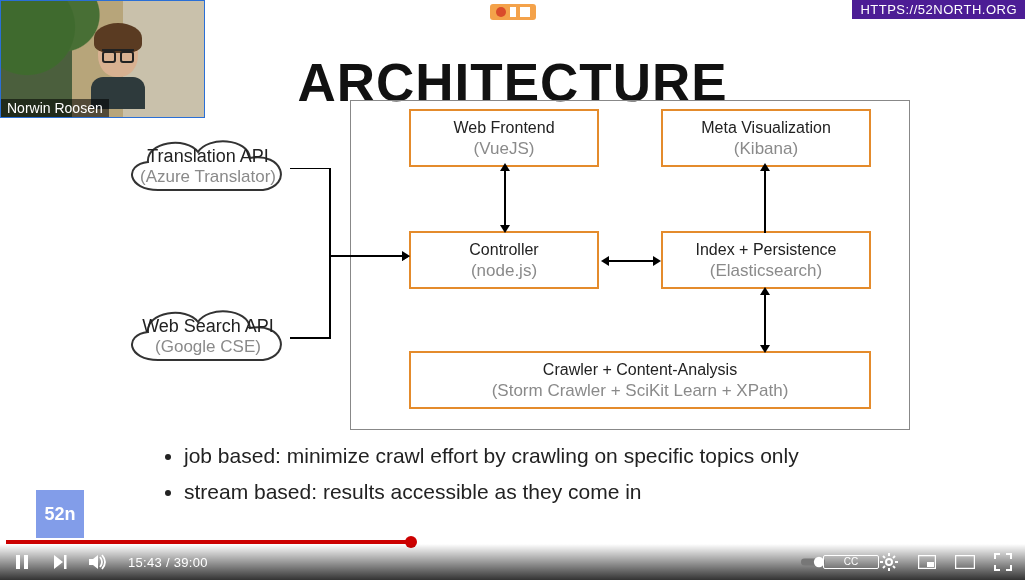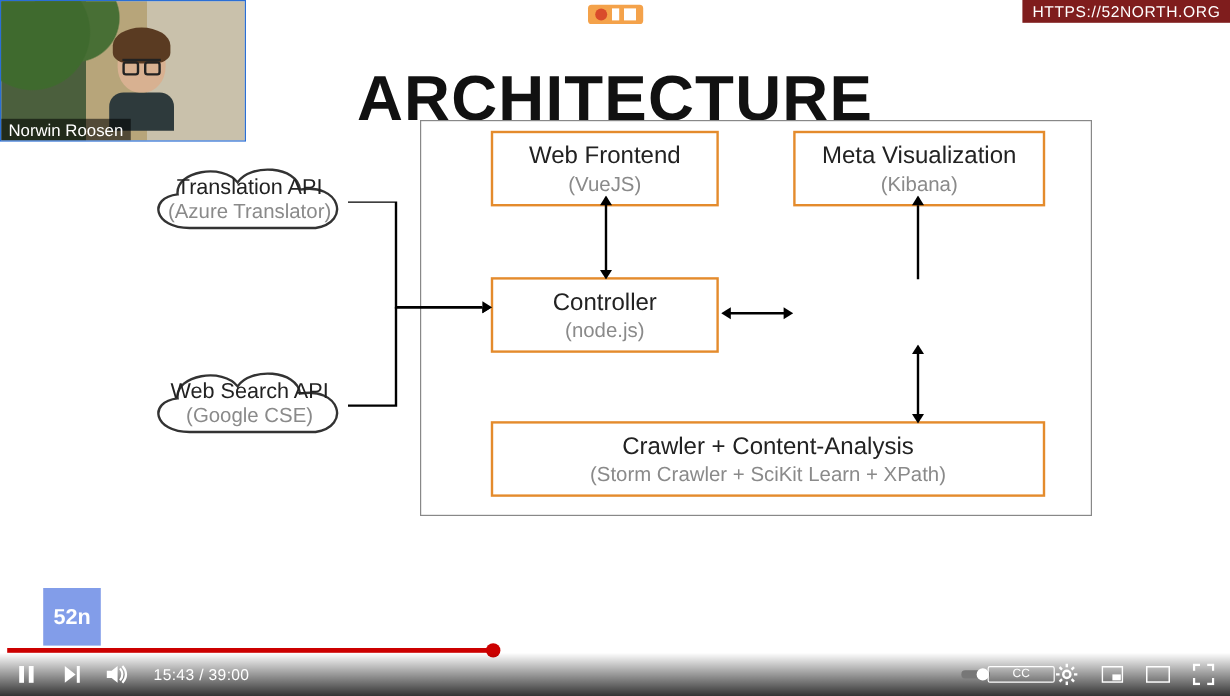--- a/index.html
+++ b/index.html
@@ -1,39 +1,39 @@
 <!DOCTYPE html>
 <html><head>
 <meta charset="utf-8">
 <style>
   * { box-sizing: border-box; margin: 0; padding: 0; }
   html, body { width: 1025px; height: 580px; font-family: Arial, Helvetica, sans-serif; overflow: hidden; background: #000; }
   .stage { position: relative; width: 1025px; height: 580px; background: #fff; }
   .slide { position: absolute; inset: 0; background: #fff; }
-  .url-badge { position: absolute; top: 0; right: 0; background: #7f1d1d; color: #fff; font-size: 13px; padding: 2px 8px; letter-spacing: .5px; }
+  .url-badge { position: absolute; top: 0; right: 0; background: #4c1d95; color: #fff; font-size: 13px; padding: 2px 8px; letter-spacing: .5px; }
   .logo-chip { position: absolute; top: 4px; left: 50%; transform: translateX(-50%); background: #f4a24a; border-radius: 3px; padding: 3px 6px; display: flex; align-items: center; gap: 4px; }
   .logo-chip .dot { width: 10px; height: 10px; background: #d94b2b; border-radius: 50%; }
   .logo-chip .bar { width: 6px; height: 10px; background: #fff; }
   .logo-chip .sq { width: 10px; height: 10px; background: #fff; }
   .title { position: absolute; top: 52px; left: 0; right: 0; text-align: center; font-weight: 900; font-size: 53px; letter-spacing: 1px; color: #111; font-family: Impact, 'Arial Black', sans-serif; }
 
   .webcam { position: absolute; top: 0; left: 0; width: 205px; height: 118px; border: 1px solid #2a6fd6; background: linear-gradient(90deg,#4b5f3d 0 35%, #b7a57a 35% 60%, #c9c1ab 60% 100%); overflow: hidden; text-align: right; }
   .webcam .plant { position: absolute; top: -10px; left: -10px; width: 120px; height: 120px; background: radial-gradient(circle at 30% 30%, #3f6a2e 0 40%, transparent 41%), radial-gradient(circle at 60% 20%, #486f35 0 30%, transparent 31%); }
   .webcam .person { position: absolute; top: 28px; left: 90px; width: 54px; height: 80px; }
   .webcam .head { width: 40px; height: 48px; background: #d8b191; border-radius: 50% 50% 45% 45%; margin: 0 auto; position: relative; }
   .webcam .hair { position: absolute; top: -6px; left: -4px; width: 48px; height: 30px; background: #5a3b22; border-radius: 50% 50% 30% 30%; }
   .webcam .glasses { position: absolute; top: 20px; left: 4px; width: 32px; height: 8px; border-top: 2px solid #222; display:flex; gap:4px; }
   .webcam .glasses::before, .webcam .glasses::after { content:""; width:12px; height:8px; border:2px solid #222; border-radius:3px; display:block; }
   .webcam .body { width: 54px; height: 32px; background: #2e3a3c; border-radius: 12px 12px 0 0; }
   .webcam-name { position: absolute; bottom: 0; left: 0; background: rgba(0,0,0,.55); color: #fff; font-size: 14px; padding: 1px 6px; }
 
   
   .diagram { position: absolute; top: 100px; left: 350px; width: 560px; height: 330px; border: 1px solid #888; }
   .box { position: absolute; border: 2px solid #e48b2c; background: #fff; text-align: center; padding: 8px 6px 6px; }
-  .box .t1 { color: #222; font-size: 20px; }
+  .box .t1 { color: #222; font-size: 16px; }
   .box .t2 { color: #8a8a8a; font-size: 17px; margin-top: 2px; }
   .box-frontend { top: 8px; left: 58px; width: 190px; }
   .box-meta { top: 8px; left: 310px; width: 210px; }
   .box-controller { top: 130px; left: 58px; width: 190px; }
   .box-index { top: 130px; left: 310px; width: 210px; }
   .box-crawler { top: 250px; left: 58px; width: 462px; }
 
   .cloud { position: absolute; width: 200px; height: 78px; text-align: center; }
   .cloud svg { position: absolute; inset: 0; width: 100%; height: 100%; }
   .cloud .labels { position: relative; top: 16px; }
@@ -112,20 +112,24 @@
         <div class="t2">(VueJS)</div>
       </div>
       <div class="box box-meta">
         <div class="t1">Meta Visualization</div>
         <div class="t2">(Kibana)</div>
       </div>
       <div class="box box-controller">
         <div class="t1">Controller</div>
         <div class="t2">(node.js)</div>
       </div>
+      <div class="box box-index">
+        <div class="t1">Index + Persistence</div>
+        <div class="t2">(Elasticsearch)</div>
+      </div>
       <div class="box box-crawler">
         <div class="t1">Crawler + Content-Analysis</div>
         <div class="t2">(Storm Crawler + SciKit Learn + XPath)</div>
       </div>
 
       <svg class="arrow" style="top:62px;left:146px;width:16px;height:70px" viewBox="0 0 16 70">
         <line x1="8" y1="6" x2="8" y2="64" stroke="#000" stroke-width="2"></line>
         <polygon points="8,0 3,8 13,8" fill="#000"></polygon>
         <polygon points="8,70 3,62 13,62" fill="#000"></polygon>
       </svg>
@@ -147,20 +151,24 @@
 
     <svg class="arrow" style="position:absolute;top:168px;left:290px;width:120px;height:100px" viewBox="0 0 120 100">
       <path d="M0 0 L40 0 L40 88 L112 88" fill="none" stroke="#000" stroke-width="2"></path>
       <polygon points="120,88 112,83 112,93" fill="#000"></polygon>
     </svg>
     <svg class="arrow" style="position:absolute;top:256px;left:290px;width:120px;height:90px" viewBox="0 0 120 90">
       <path d="M0 82 L40 82 L40 0 L112 0" fill="none" stroke="#000" stroke-width="2"></path>
       <polygon points="120,0 112,-5 112,5" fill="#000"></polygon>
     </svg>
 
+    <ul class="bullets">
+      <li>job based: minimize crawl effort by crawling on specific topics only</li>
+      <li>stream based: results accessible as they come in</li>
+    </ul>
 
     <div class="corner-logo">52n</div>
   </div>
 
   <div class="progress">
     <div class="buffered" id="buffered" style="left: 40%; width: 8%;"></div>
     <div class="watched" id="watched" style="width: 40%;"></div>
     <div class="handle" id="handle" style="left: calc(40% - 6px);"></div>
   </div>
 

